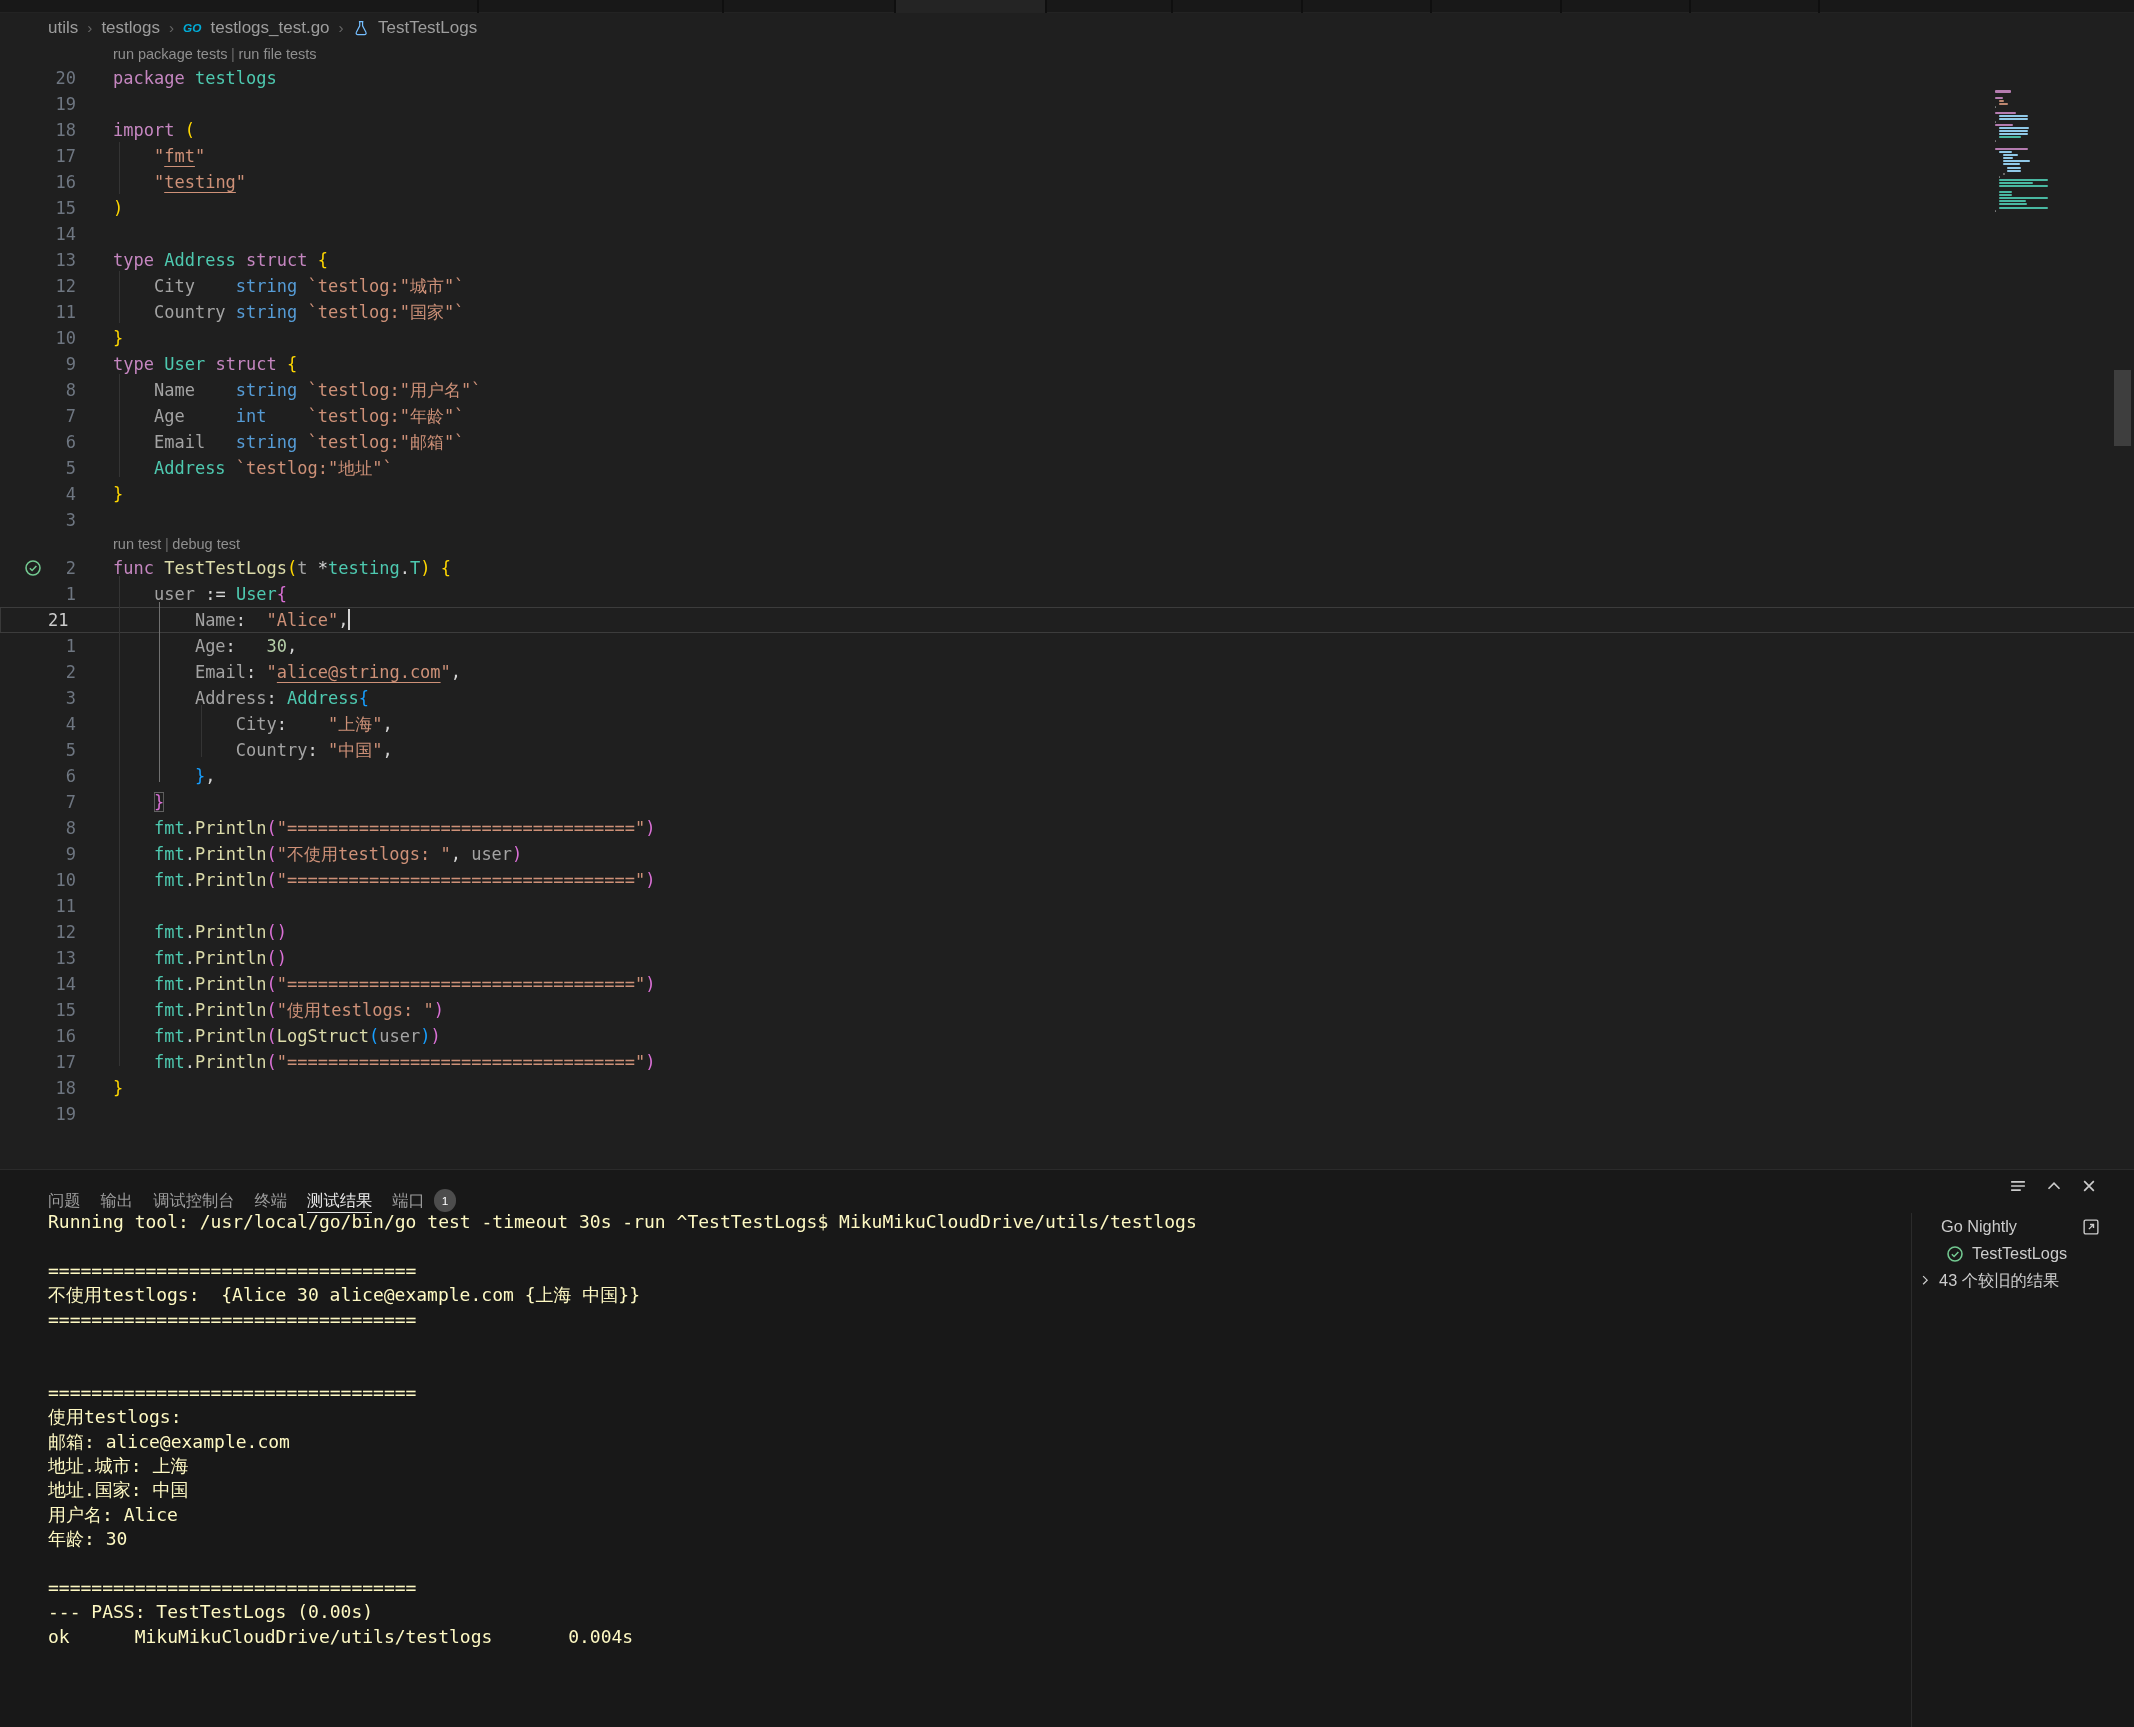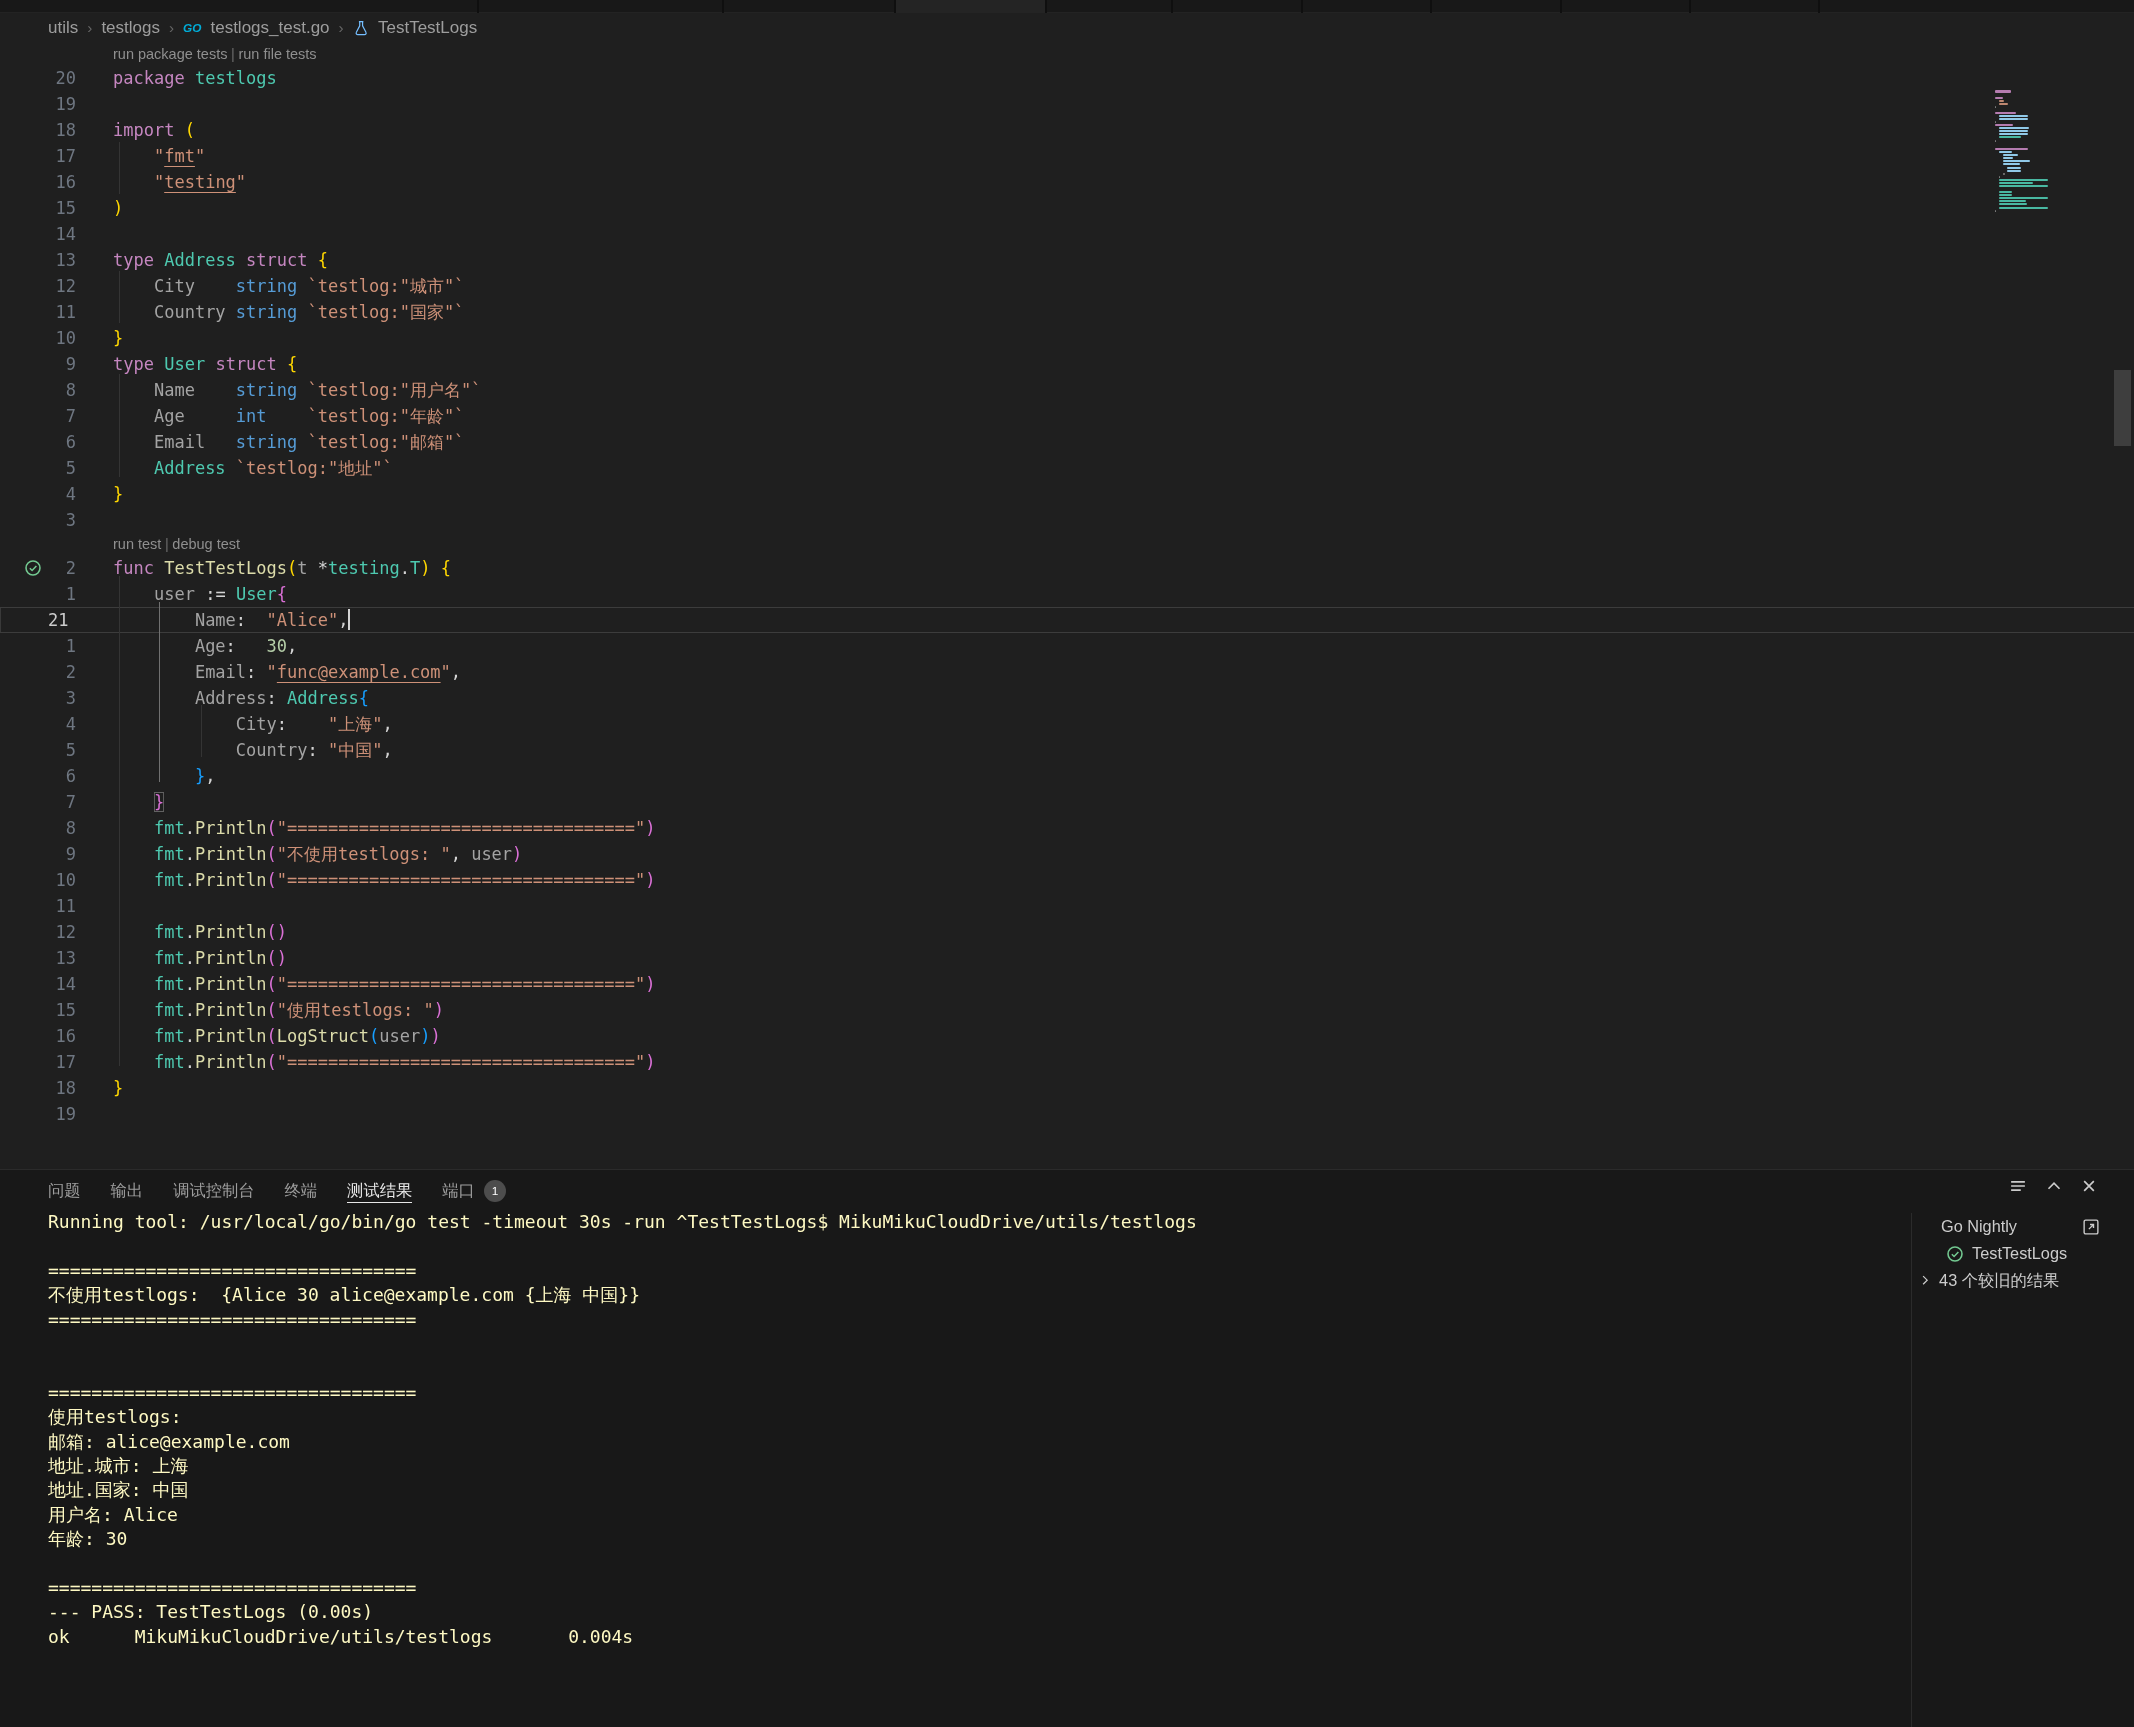--- a/index.html
+++ b/index.html
@@ -40,21 +40,21 @@
   .match{box-shadow:inset 0 0 0 0.9px #626262}
   .caret{display:inline-block;width:1.8px;height:21px;background:#d4d4d4;vertical-align:-3.6px}
   .guide{position:absolute;width:0.9px;background:#343434}
   .guide.active{background:#707070}
   .minimap{position:absolute;left:1995px;top:45px;width:127px;height:154px}
   .mmbar{position:absolute;height:2.2px;border-radius:0.9px;opacity:.9}
   .scrollthumb{position:absolute;left:2114px;top:327px;width:17px;height:76px;background:rgba(121,121,121,.35);cursor:pointer}
 
   
   .panel{position:absolute;left:0;top:1169px;width:2135px;height:559px;background:#181818;border-top:0.9px solid #2b2b2b}
-  .ptabs{position:absolute;left:0;top:0;height:43px;display:flex;align-items:center;padding-left:48px;gap:30px}
+  .ptabs{position:absolute;left:0;top:0;height:43px;display:flex;align-items:flex-end;padding-left:48px;gap:20px}
   .ptab{display:flex;align-items:center;gap:9px;cursor:pointer;color:#9d9d9d;font-size:16.3px;border-bottom:0.9px solid transparent}
   .ptab.active{color:#e7e7e7;border-bottom:0.9px solid #e7e7e7}
   .pbadge{width:22.6px;height:22.6px;border-radius:50%;background:#4d4d4d;color:#fff;font-size:11.8px;
     display:flex;align-items:center;justify-content:center}
   .panelactions{position:absolute;left:2007px;top:5.4px;display:flex;gap:13.6px}
   .pact{width:22px;height:22px;cursor:pointer}
   .terminal{position:absolute;left:48px;top:40px;width:1845px}
   .tline{height:24.4px;line-height:24.4px;white-space:pre;font-family:"DejaVu Sans Mono",monospace;font-size:18px;color:#fef9c3}
 
   
@@ -243,21 +243,21 @@
       <div class="coderow">
         <div class="gutter">
           <div class="lnum">1</div>
         </div>
         <div class="codetext"><span>        </span><span class="var">Age</span><span class="pun">:</span><span>   </span><span class="num">30</span><span class="pun">,</span></div>
       </div>
       <div class="coderow">
         <div class="gutter">
           <div class="lnum">2</div>
         </div>
-        <div class="codetext"><span>        </span><span class="var">Email</span><span class="pun">:</span><span> </span><span class="str">"</span><span class="stru">func@example.com</span><span class="str">"</span><span class="pun">,</span></div>
+        <div class="codetext"><span>        </span><span class="var">Email</span><span class="pun">:</span><span> </span><span class="str">"</span><span class="stru">alice@string.com</span><span class="str">"</span><span class="pun">,</span></div>
       </div>
       <div class="coderow">
         <div class="gutter">
           <div class="lnum">3</div>
         </div>
         <div class="codetext"><span>        </span><span class="var">Address</span><span class="pun">:</span><span> </span><span class="type">Address</span><span class="b3">{</span></div>
       </div>
       <div class="coderow">
         <div class="gutter">
           <div class="lnum">4</div>

